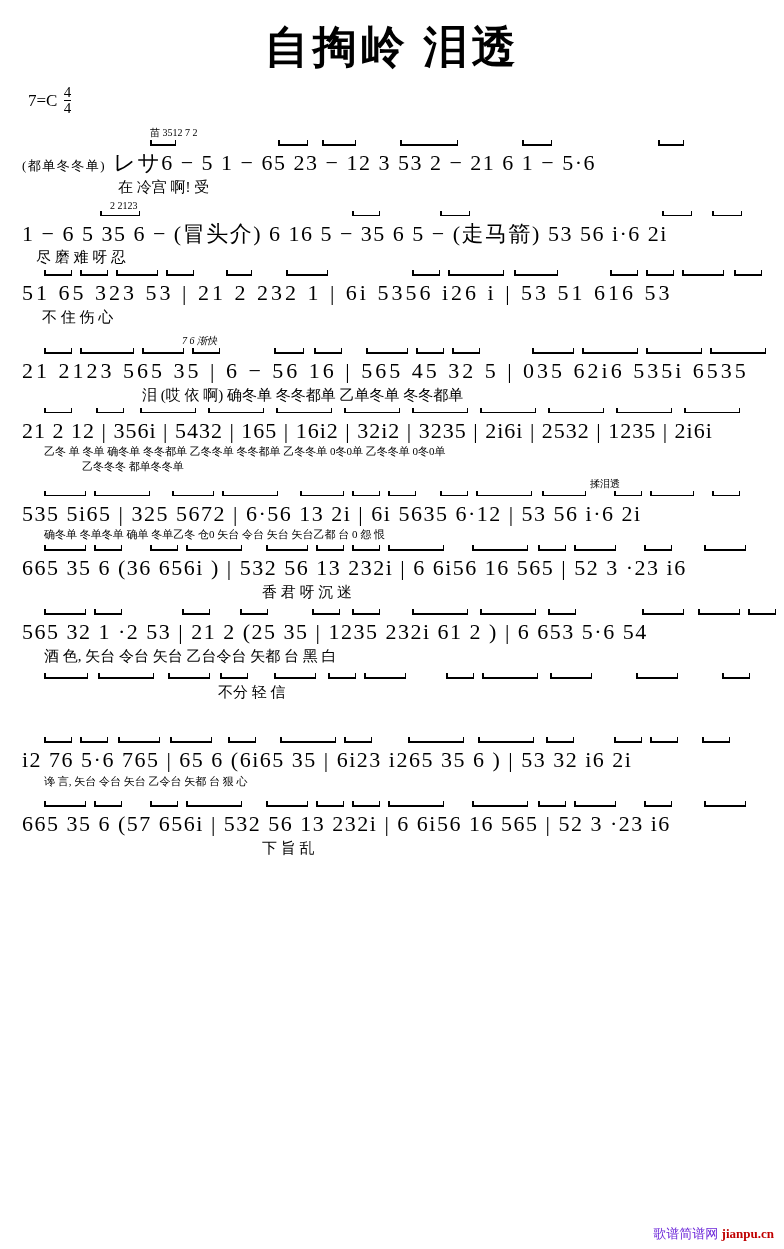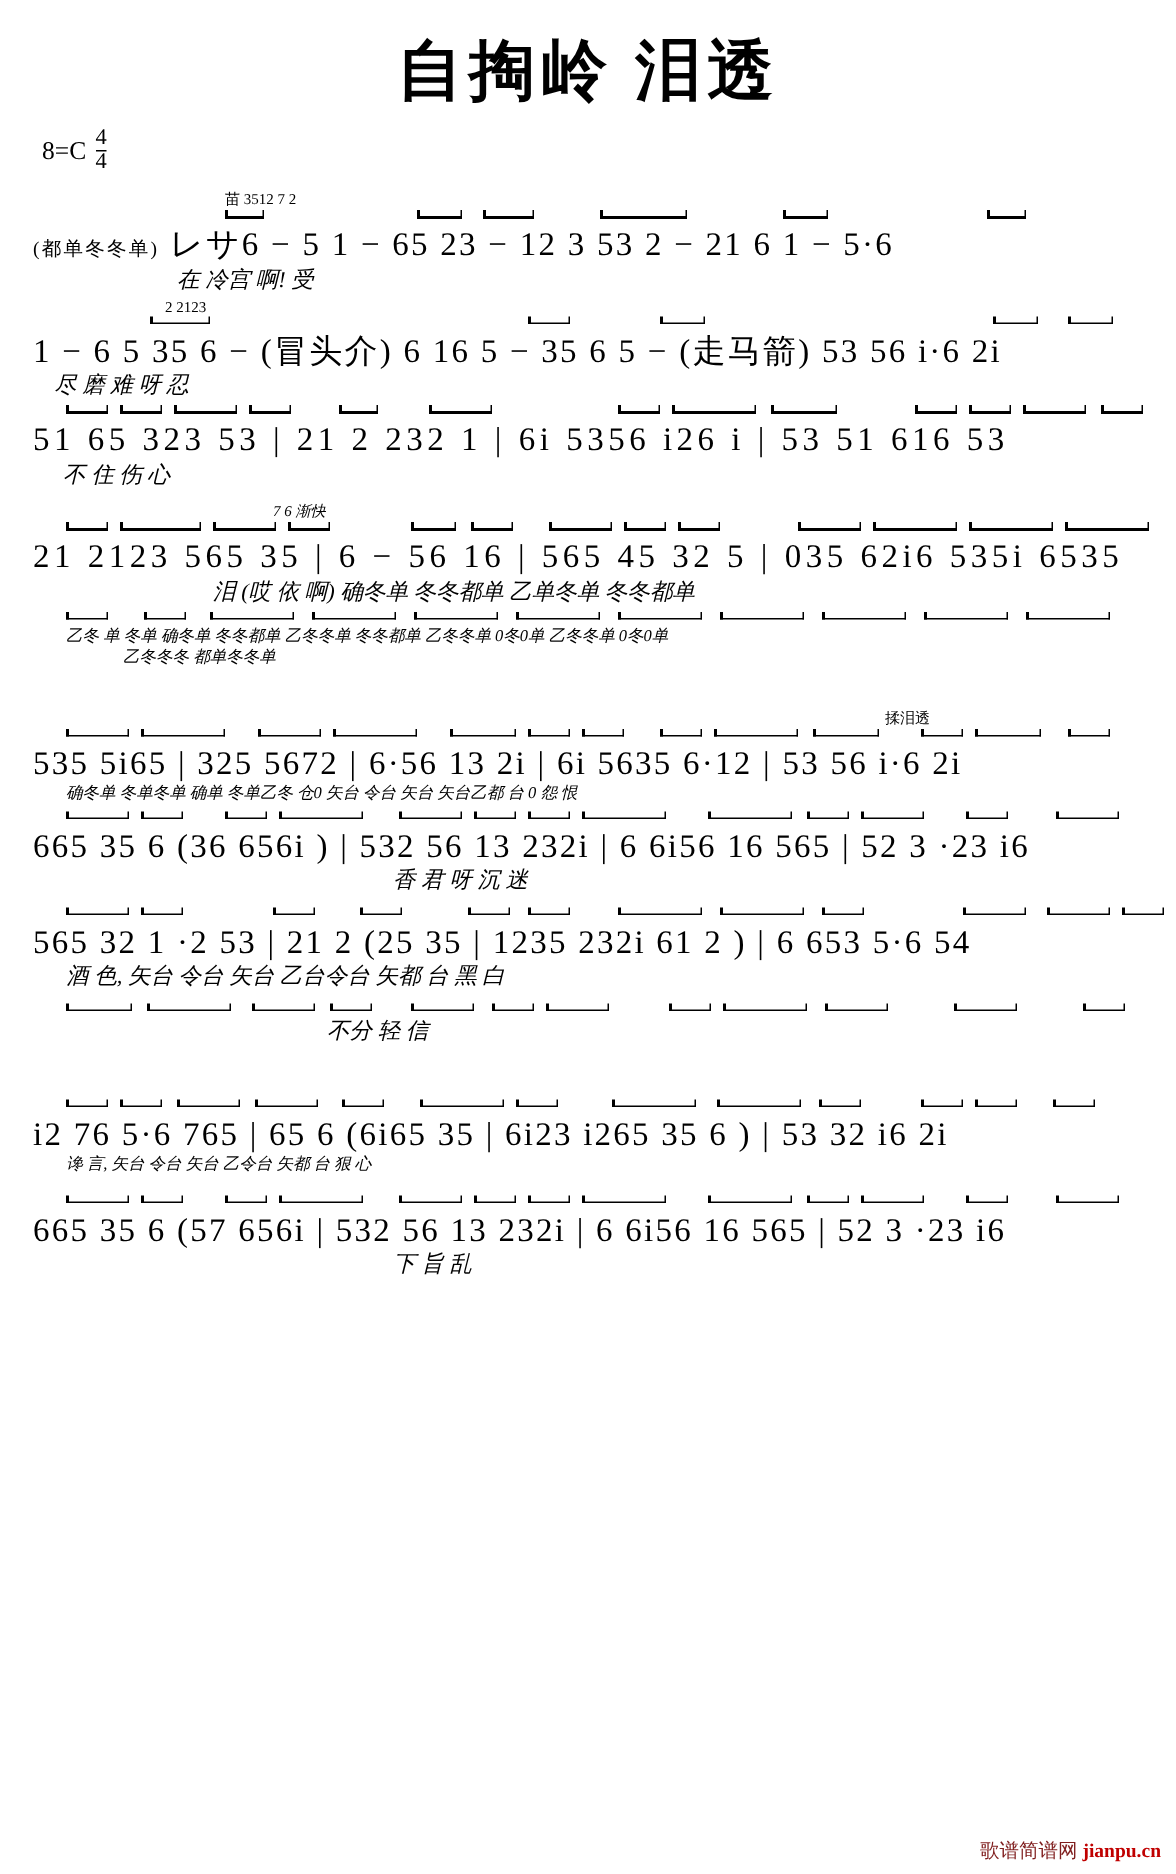--- a/index.html
+++ b/index.html
@@ -71,21 +71,20 @@
     letter-spacing: 0.5px;
     white-space: nowrap;
     line-height: 1.25;
   }
   .lyrics {
     font-family: "Liberation Serif", serif;
     font-size: 15px;
     white-space: nowrap;
     line-height: 1.2;
     margin-top: 1px;
-    font-style: italic;
   }
   .small {
     font-size: 11px;
   }
   .tiny {
     font-size: 10px;
   }
   .lead {
     font-size: 13px;
   }
@@ -94,21 +93,21 @@
   .sp2 { letter-spacing: 3px; }
 
   .footer {
     position: absolute;
     right: 10px;
     bottom: 6px;
     font-size: 13px;
     color: #444;
   }
   .footer .red { color: #c00000; font-weight: bold; }
-  .footer .grey { color: #7f1d1d; }
+  .footer .grey { color: #6d28d9; }
 
   
   .beams {
     position: relative;
     height: 9px;
   }
   .beam {
     position: absolute;
     top: 4px;
     height: 1.5px;
@@ -127,21 +126,21 @@
   .row-wrap { position: relative; }
 </style>
 </head>
 <body>
 
 <div class="page">
 
   <div class="title">自掏岭  泪透</div>
 
   <div class="keyrow">
-    <span class="keysig">8=C</span>
+    <span class="keysig">7=C</span>
     <span class="meter">
       <span class="num">4</span>
       <span class="den">4</span>
     </span>
   </div>
 
   <div class="line">
     <div class="tiny" style="padding-left:128px;">苗 3512      7                                                                2</div>
     <div class="row-wrap">
       <div class="beams">
@@ -228,20 +227,21 @@
         <div class="beam" style="left:118px;width:56px;"></div>
         <div class="beam" style="left:186px;width:56px;"></div>
         <div class="beam" style="left:254px;width:56px;"></div>
         <div class="beam" style="left:322px;width:56px;"></div>
         <div class="beam" style="left:390px;width:56px;"></div>
         <div class="beam" style="left:458px;width:56px;"></div>
         <div class="beam" style="left:526px;width:56px;"></div>
         <div class="beam" style="left:594px;width:56px;"></div>
         <div class="beam" style="left:662px;width:56px;"></div>
       </div>
+      <div class="notes" style="letter-spacing:1px;">21 2 12 | 356i | 5432 | 165 | 16i2 | 32i2 | 3235 | 2i6i | 2532 | 1235 | 2i6i</div>
     </div>
     <div class="lyrics small" style="padding-left:22px;">乙冬 单 冬单            确冬单 冬冬都单        乙冬冬单 冬冬都单 乙冬冬单 0冬0单    乙冬冬单 0冬0单</div>
     <div class="lyrics small" style="padding-left:60px;">乙冬冬冬  都单冬冬单</div>
   </div>
 
   <div class="line">
     <div class="tiny" style="padding-left:568px;">揉泪透</div>
     <div class="row-wrap">
       <div class="beams">
         <div class="beam" style="left:22px;width:42px;"></div>

